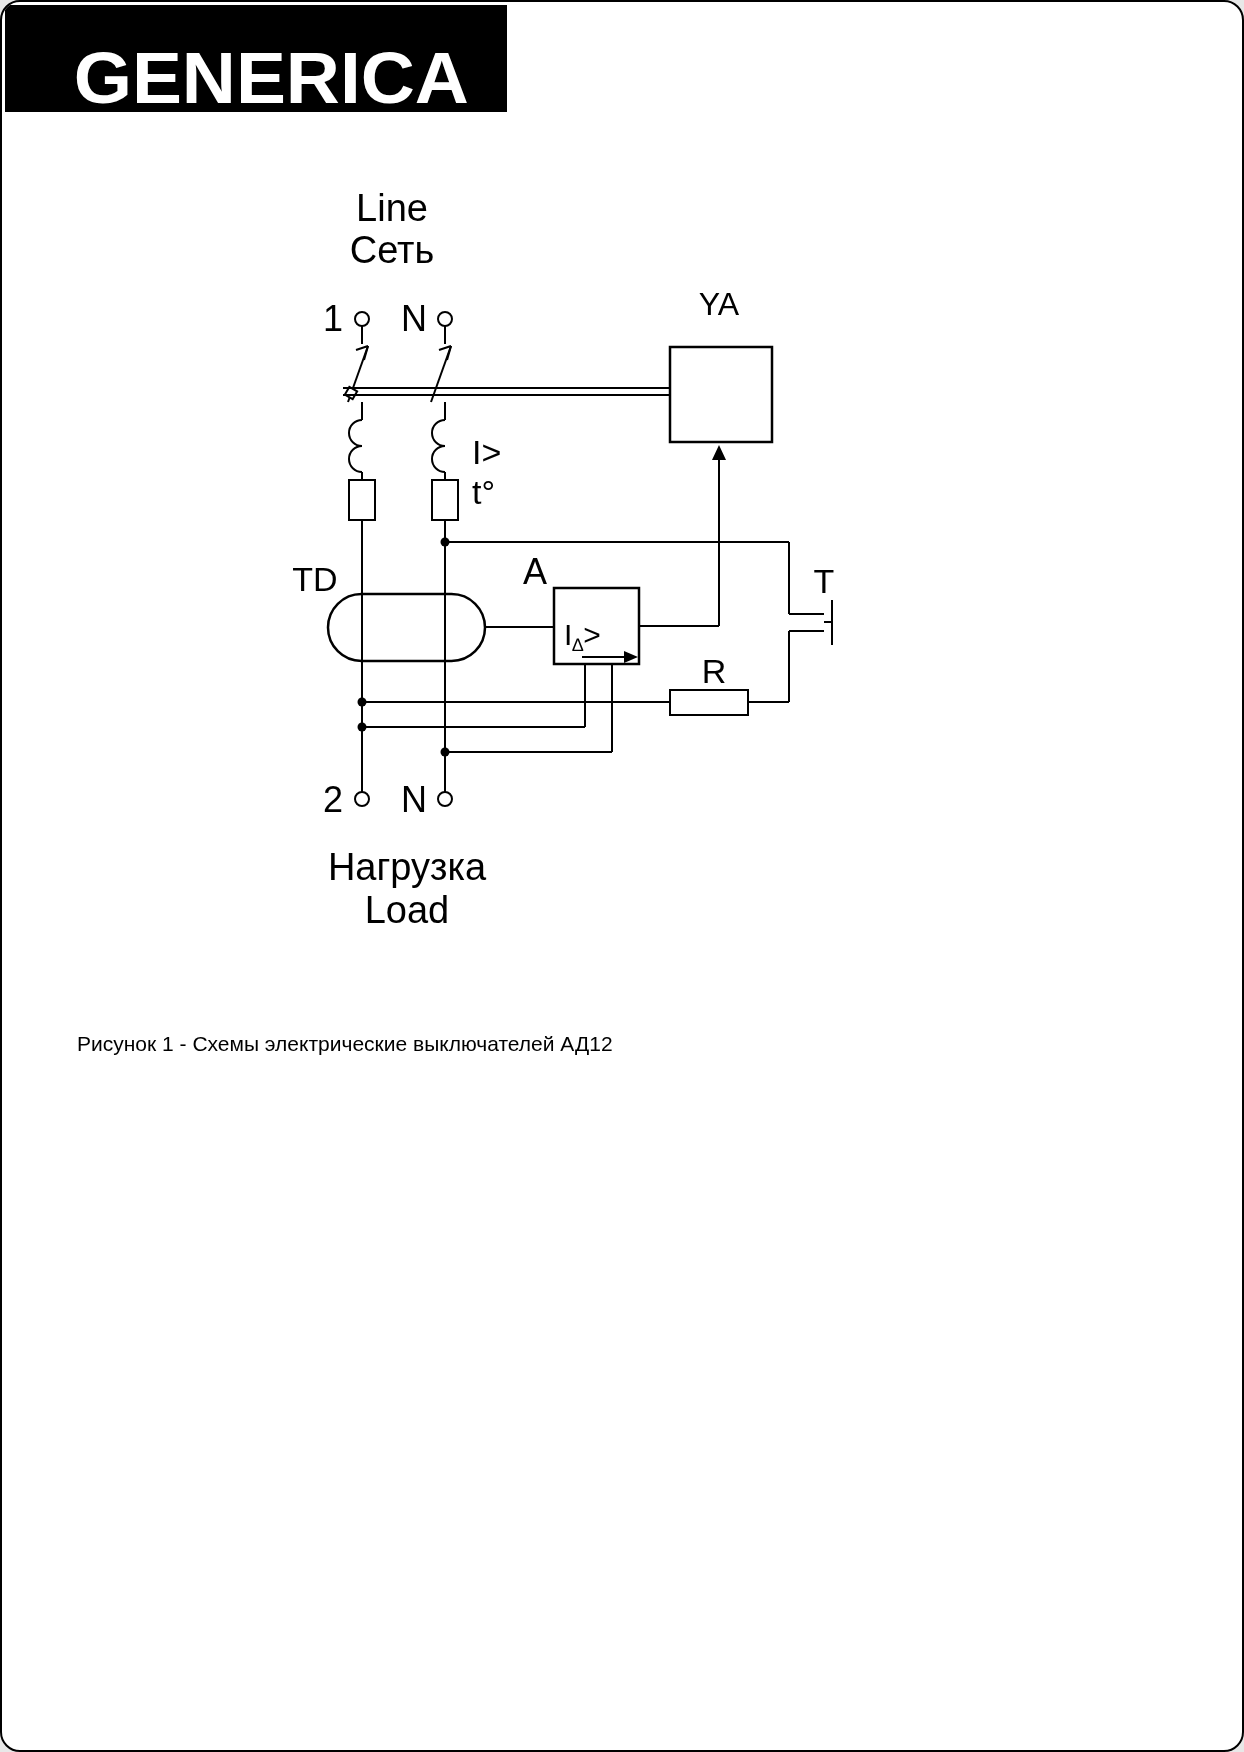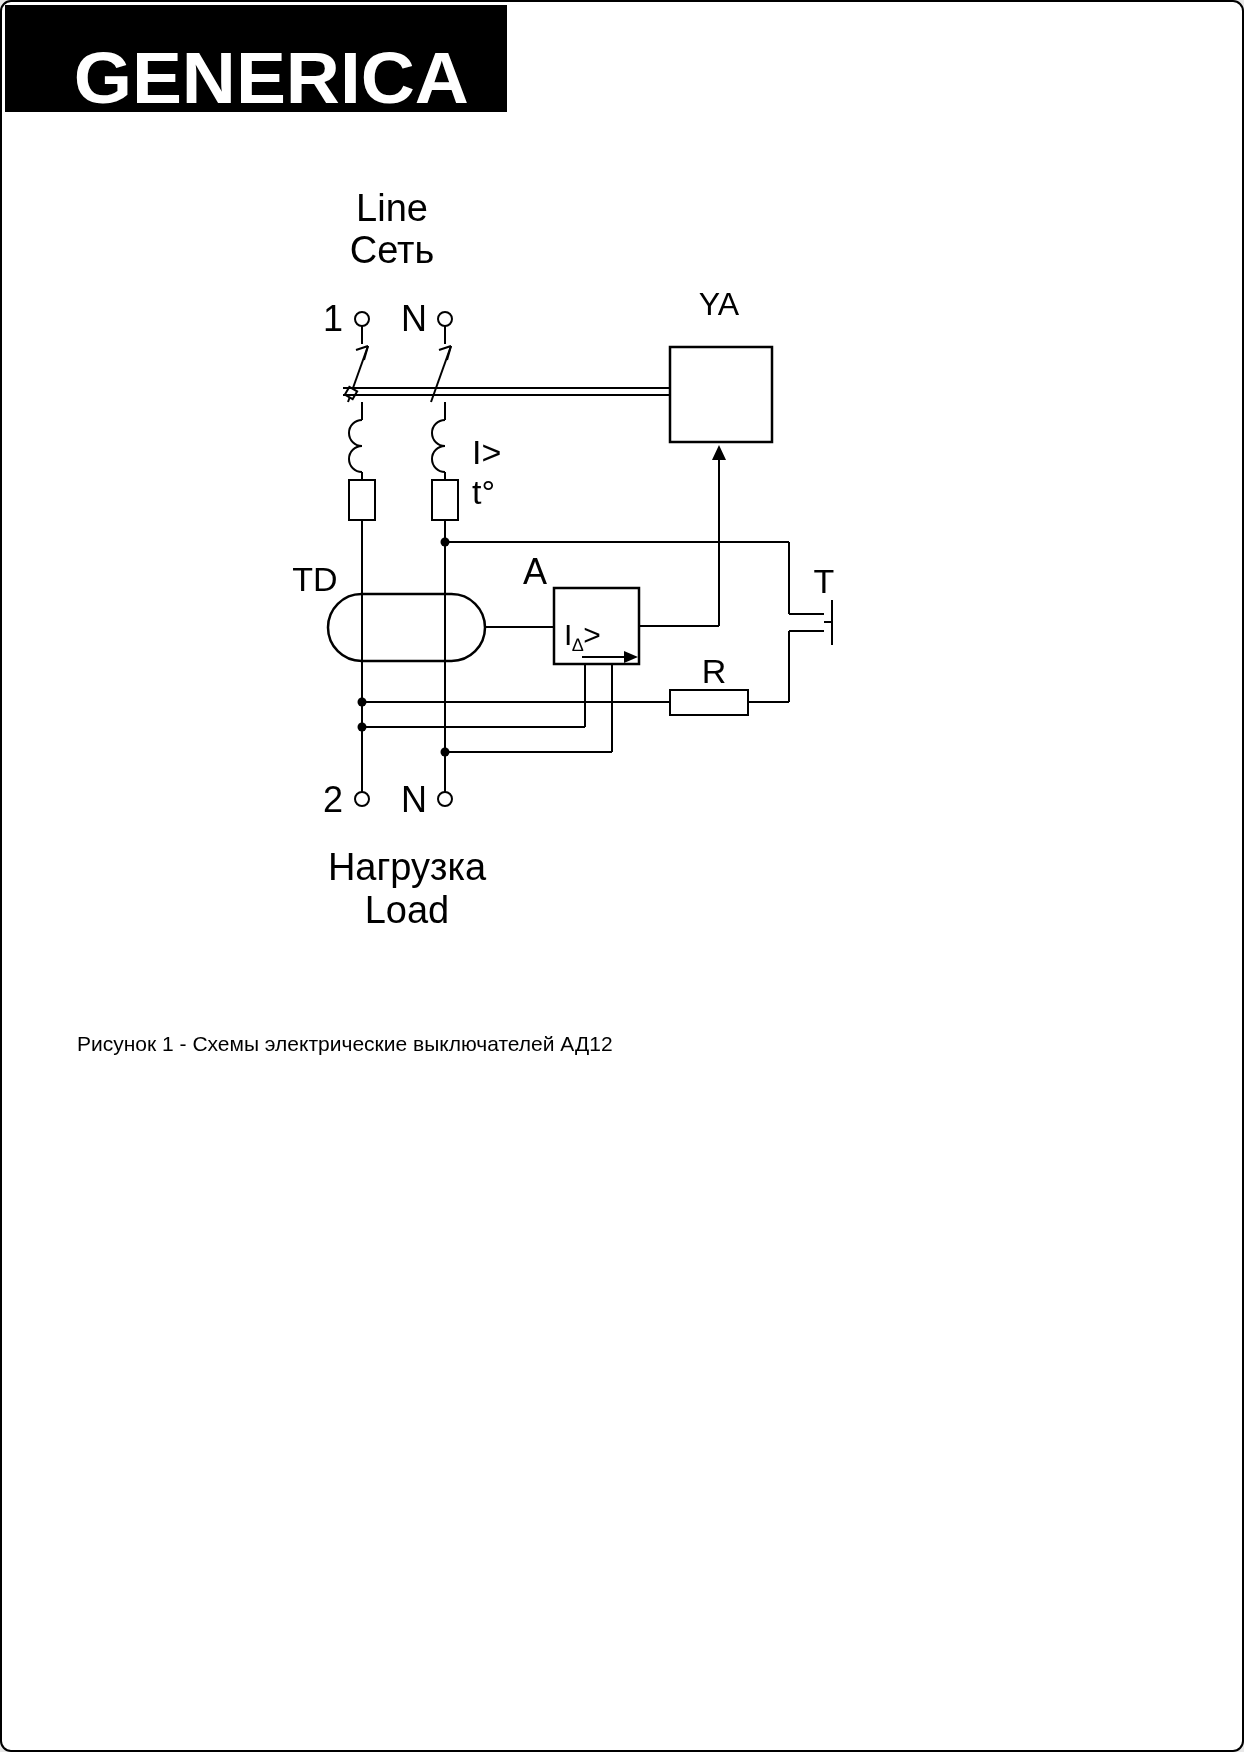--- a/index.html
+++ b/index.html
@@ -2,21 +2,21 @@
 <html><head>
 <meta charset="utf-8">
 <style>
   html,body{margin:0;padding:0;background:#e8e8e8;}
   .page{
     position:relative;
     width:1244px;height:1752px;
     background:#ffffff;
     box-sizing:border-box;
     border:2px solid #000;
-    border-radius:11px;
+    border-radius:20px;
     overflow:hidden;
     font-family:"Liberation Sans", sans-serif;
   }
   .logo-box{
     position:absolute;left:3px;top:3px;
     width:502px;height:107px;
     background:#000;
     display:flex;align-items:flex-end;
   }
   .logo-text{

